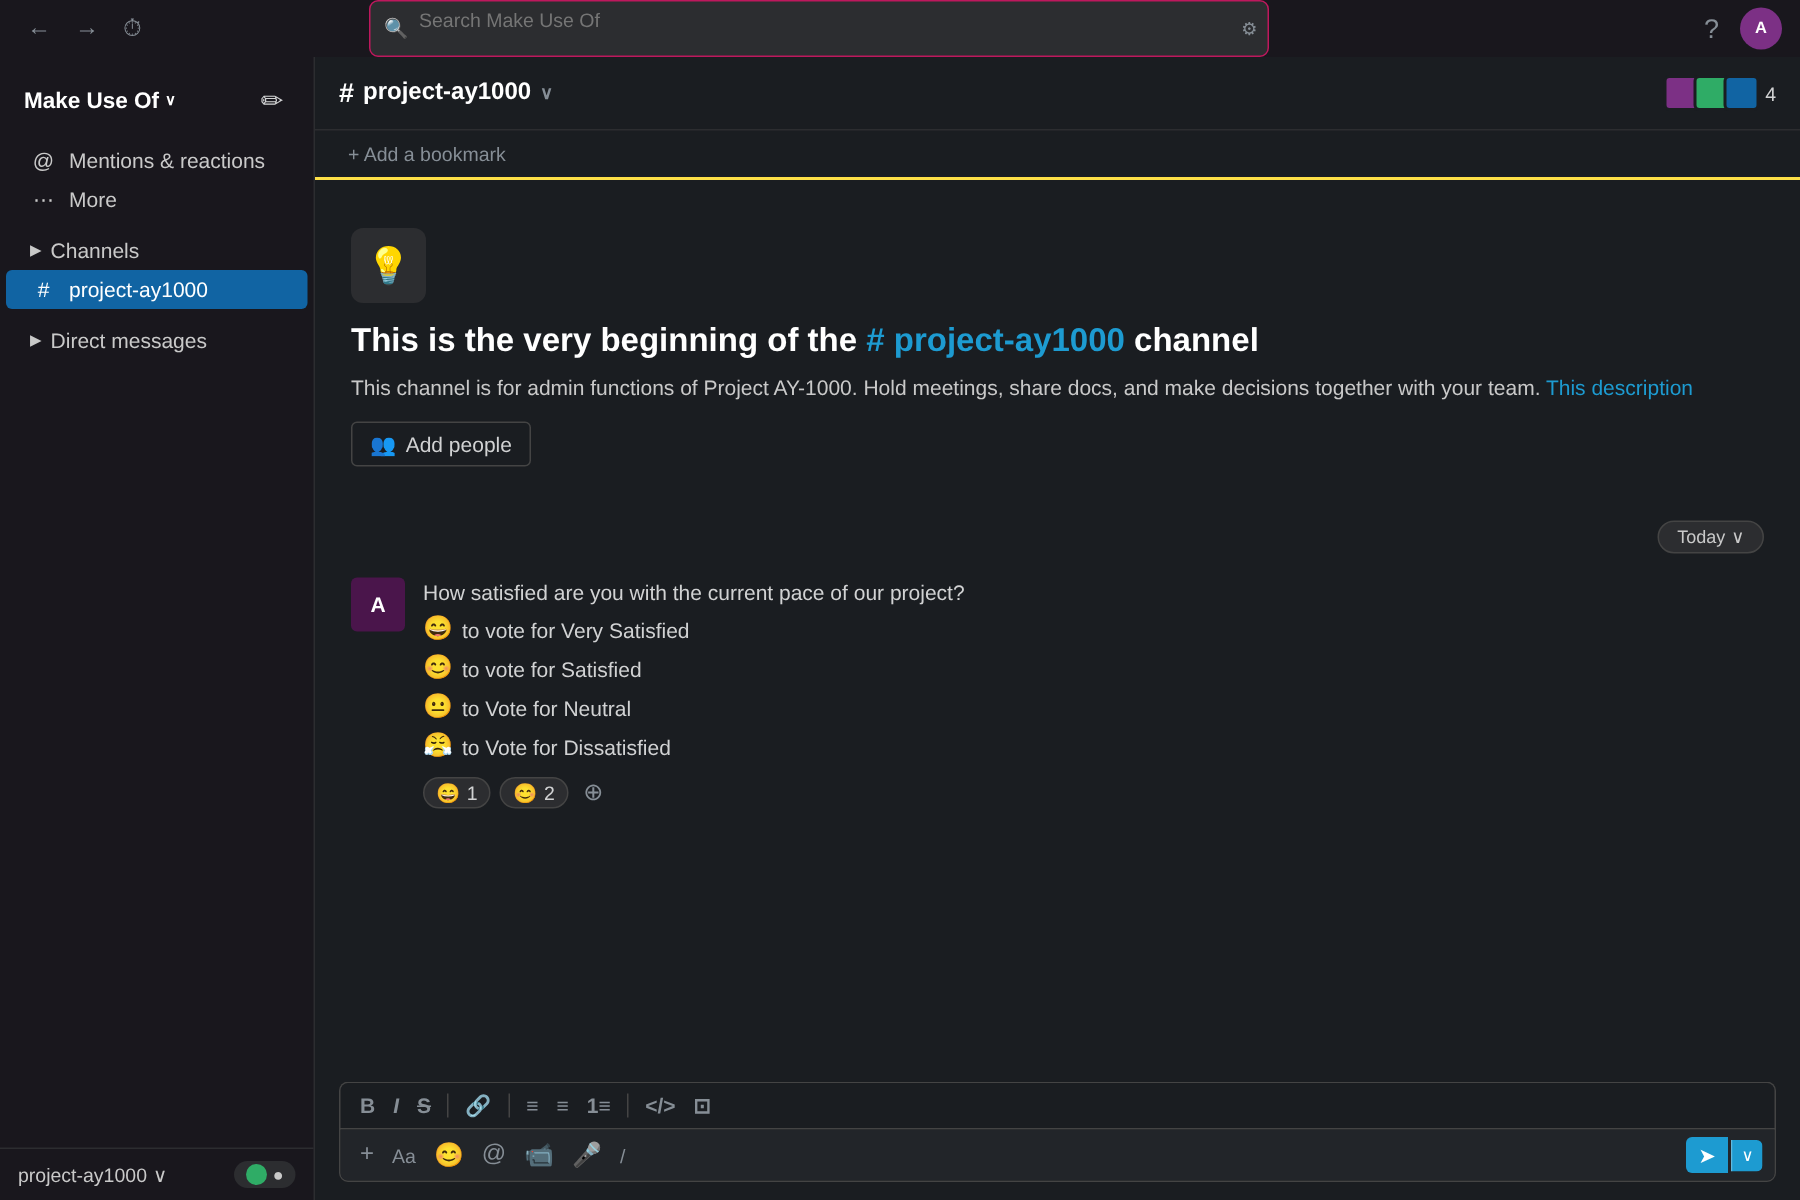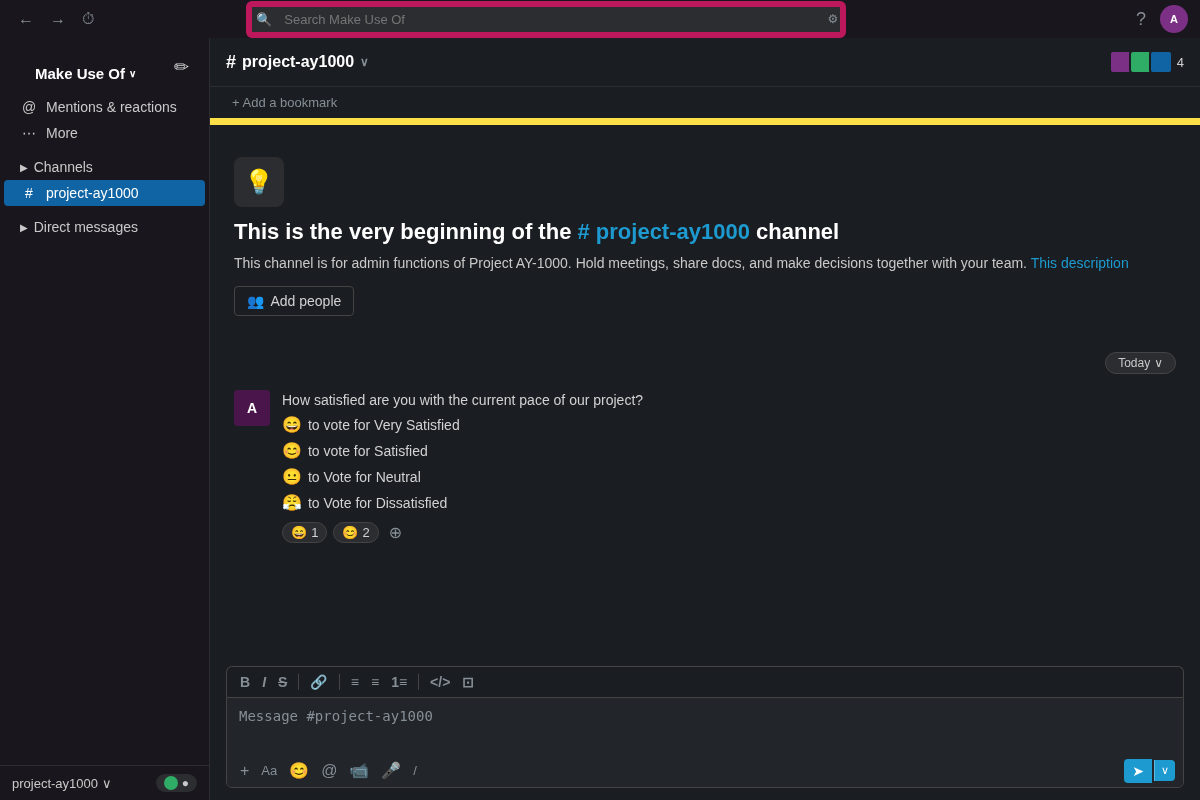--- a/index.html
+++ b/index.html
@@ -41,24 +41,24 @@
     }
     .search-bar {
       flex: 1;
       max-width: 600px;
       position: relative;
       margin: 0 auto;
     }
     .search-input {
       width: 100%;
       background: #2c2d30;
-      border: 6px solid #be185d;
+      border: 1px solid #be185d;
       border-radius: 6px;
       color: #d1d2d3;
-      padding: 5px 12px 5px 32px;
+      padding: 5px 12px 16px 32px;
       font-size: 13px;
       outline: none;
     }
     .search-icon-wrap {
       position: absolute;
       left: 10px;
       top: 50%;
       transform: translateY(-50%);
       color: #868e96;
       font-size: 13px;
@@ -116,23 +116,22 @@
       width: 210px;
       background: #19171d;
       display: flex;
       flex-direction: column;
       flex-shrink: 0;
       border-right: 1px solid #2c2d30;
     }
     .sidebar-header {
       padding: 14px 16px 8px;
       display: flex;
-      align-items: flex-end;
+      align-items: center;
       justify-content: space-between;
-      margin-left: 19px;
     }
     .workspace-name {
       font-size: 15px;
       font-weight: 700;
       color: #ffffff;
       cursor: pointer;
       display: flex;
       align-items: center;
       gap: 4px;
     }
@@ -277,21 +276,21 @@
     .member-avatar:first-child { margin-left: 0; }
     .member-count {
       font-size: 13px;
       color: #d1d2d3;
       margin-left: 4px;
     }
 
     
     .bookmark-bar {
       padding: 6px 16px;
-      border-bottom: 7px solid #fde047;
+      border-bottom: 2px solid #fde047;
       display: flex;
       align-items: flex-end;
       gap: 8px;
       flex-shrink: 0;
     }
     .add-bookmark-btn {
       display: flex;
       align-items: center;
       gap: 4px;
       background: none;
@@ -721,21 +720,20 @@
         <button class="toolbar-btn">🔗</button>
         <div class="toolbar-divider"></div>
         <button class="toolbar-btn">≡</button>
         <button class="toolbar-btn">≡</button>
         <button class="toolbar-btn">1≡</button>
         <div class="toolbar-divider"></div>
         <button class="toolbar-btn">&lt;/&gt;</button>
         <button class="toolbar-btn">⊡</button>
       </div>
       <div class="message-input-wrap">
-        <textarea class="message-input" rows="2" placeholder="Message #project-ay1000" style=""></textarea>
         <div class="input-bottom-bar">
           <div class="input-bottom-left">
             <button class="input-icon-btn">+</button>
             <button class="input-icon-btn" style="font-size:13px">Aa</button>
             <button class="input-icon-btn">😊</button>
             <button class="input-icon-btn">@</button>
             <button class="input-icon-btn">📹</button>
             <button class="input-icon-btn">🎤</button>
             <button class="input-icon-btn" style="font-size:13px">/</button>
           </div>

